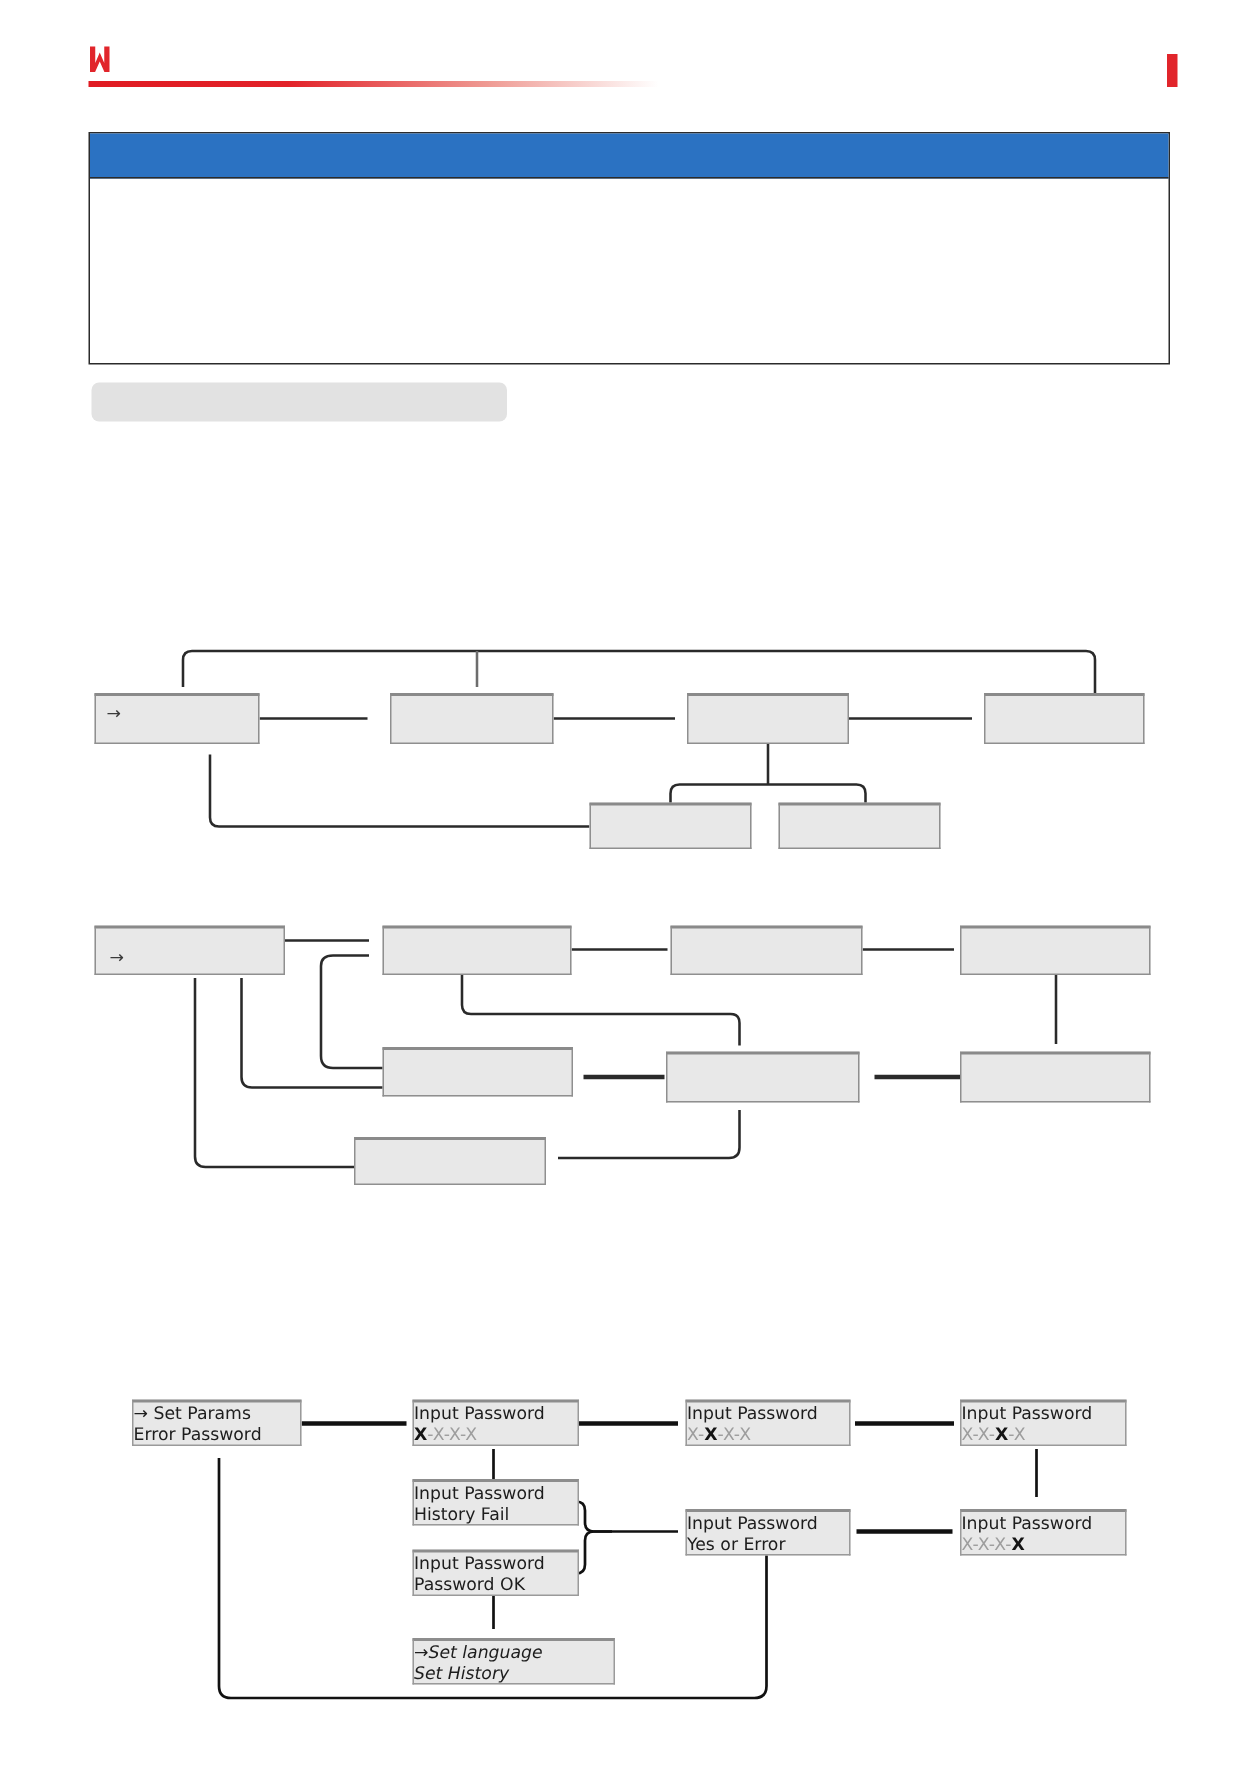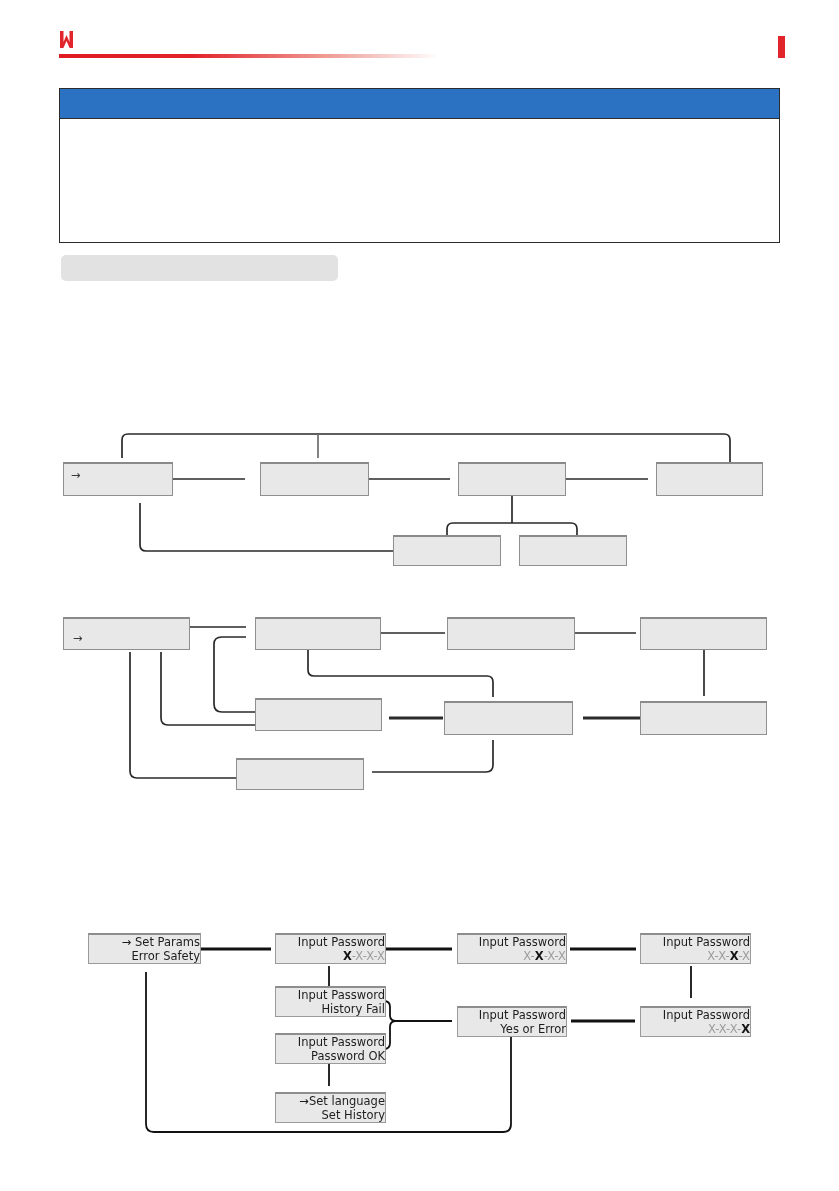--- a/index.html
+++ b/index.html
@@ -43,21 +43,21 @@
     background:#e2e2e2;border-radius:5px;
   }
 
   
   .flow{position:absolute;}
   .node{
     position:absolute;box-sizing:border-box;
     background:#e8e8e8;border:1px solid #9a9a9a;
     border-top:2px solid #8d8d8d;
     display:flex;flex-direction:column;
-    align-items:flex-end;justify-content:center;
+    align-items:flex-start;justify-content:center;
     font-size:11.5px;line-height:1.22;color:#1d1d1d;
     white-space:nowrap;
   }
   .node.plain{background:#e8e8e8;border:1px solid #8f8f8f;border-top:2.2px solid #8a8a8a;}
   .node .l1,.node .l2{display:block;}
   .node .lead{color:#3a3a3a;}
   .dim{color:#9d9d9d;}
   .hot{color:#141414;font-weight:bold;}
   svg.edges{position:absolute;left:0;top:0;overflow:visible;}
   svg.edges path,svg.edges line{fill:none;}
@@ -214,21 +214,21 @@
         <path d="M329 1062 L329 1086"></path>
         <path d="M329 1094 l-4.8 -9.5 l9.6 0 z" fill="#111111" stroke="none"></path>
 
         <path d="M511 1035 L511 1124 Q511 1132 503 1132 L154 1132 Q146 1132 146 1124 L146 972"></path>
         <path d="M146 964 l-4.8 9.5 l9.6 0 z" fill="#111111" stroke="none"></path>
       </g>
     </svg>
 
     <div class="node" style="left:88px;top:933px;width:113px;height:31px;">
       <span class="l1"><span>→</span>&nbsp;<span>Set Params</span></span>
-      <span class="l2">Error Safety</span>
+      <span class="l2">Error Password</span>
     </div>
 
     <div class="node" style="left:275px;top:933px;width:111px;height:31px;">
       <span class="l1">Input Password</span>
       <span class="l2 digits"><span class="hot">X</span><span class="dim">-</span><span class="dim">X</span><span class="dim">-</span><span class="dim">X</span><span class="dim">-</span><span class="dim">X</span></span>
     </div>
     <div class="node" style="left:457px;top:933px;width:110px;height:31px;">
       <span class="l1">Input Password</span>
       <span class="l2 digits"><span class="dim">X</span><span class="dim">-</span><span class="hot">X</span><span class="dim">-</span><span class="dim">X</span><span class="dim">-</span><span class="dim">X</span></span>
     </div>
@@ -249,19 +249,19 @@
     <div class="node" style="left:275px;top:986px;width:111px;height:31px;">
       <span class="l1">Input Password</span>
       <span class="l2">History Fail</span>
     </div>
 
     <div class="node" style="left:275px;top:1033px;width:111px;height:31px;">
       <span class="l1">Input Password</span>
       <span class="l2">Password OK</span>
     </div>
 
-    <div class="node" style="left:275px;top:1092px;width:111px;height:31px;">
+    <div class="node" style="left:275px;top:1092px;width:135px;height:31px;font-style:italic;">
       <span class="l1"><span>→</span><span>Set language</span></span>
       <span class="l2">Set History</span>
     </div>
   </div>
 
 </div>
 
 </body></html>

